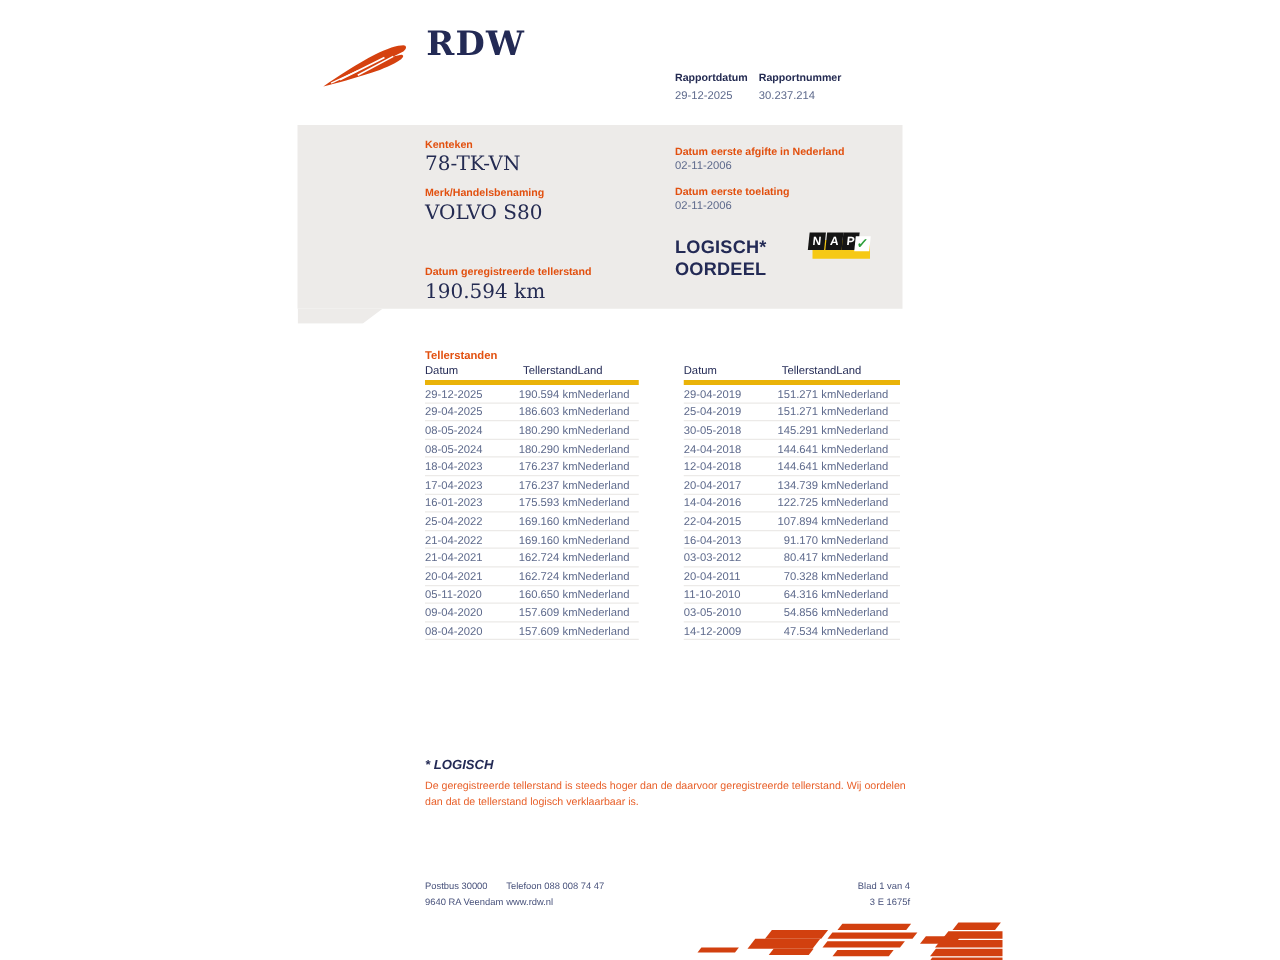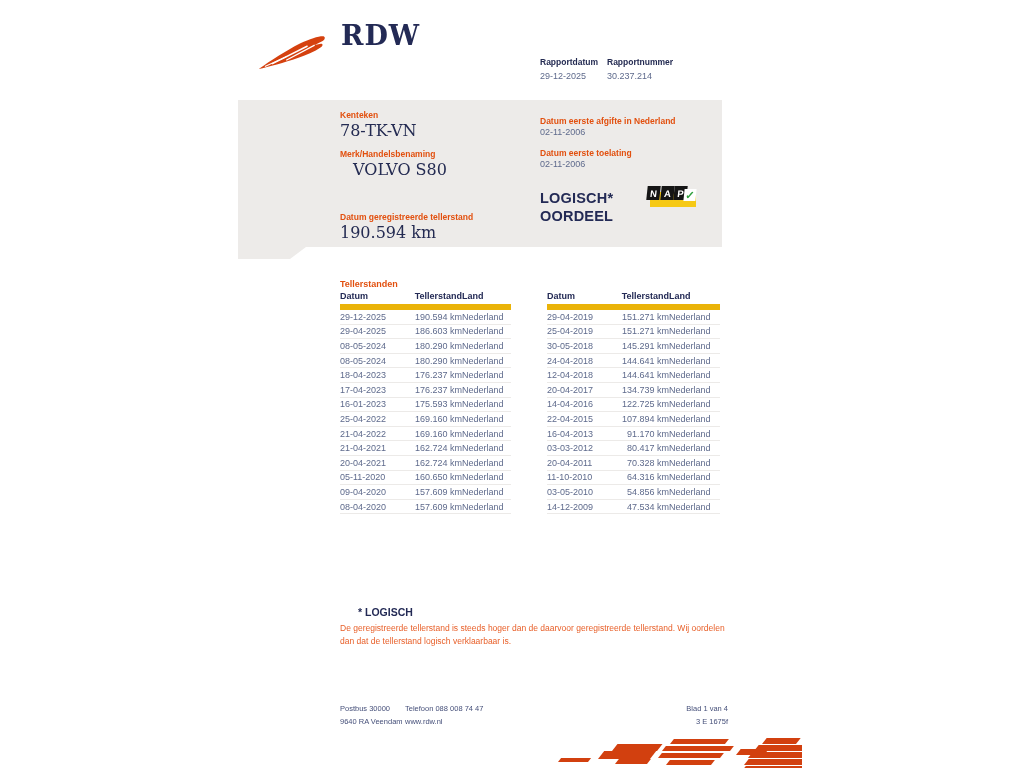--- a/index.html
+++ b/index.html
@@ -45,28 +45,28 @@
     display:flex; align-items:center; justify-content:center; }
   .nap .b0{left:0;} .nap .b1{left:13.5px;} .nap .b2{left:27px;}
   .nap .nap-check { position:absolute; left:37px; top:3px; width:12px; height:12px; background:#fff;
     transform:skewX(-6deg); color:#2FA03C; font-size:11px; font-weight:bold; line-height:12px; text-align:center; }
 
   
   .section-title { position:absolute; left:340px; top:279px; font-size:9px; font-weight:bold; color:#E2500F; }
   .mtable { position:absolute; top:291px; font-size:9px; }
   .mtable.t-left { left:340px; width:171px; }
   .mtable.t-right { left:547px; width:173px; }
-  .thead { display:flex; font-weight:bold; color:#232A55; border-bottom:6px solid #eab308; padding-bottom:3px; }
+  .thead { display:flex; font-weight:normal; color:#232A55; border-bottom:4px solid #eab308; padding-bottom:3px; }
   .trow { display:flex; height:14.6px; align-items:center; border-bottom:1px solid #ECEAE8; color:#5E6A8C; }
   .c0 { flex:0 0 64px; text-align:left; }
   .c1 { flex:0 0 58px; text-align:right; }
   .c2 { flex:1; text-align:left; }
 
   
-  .footnote-title { position:absolute; left:358px; top:606px; font-size:10.5px; font-weight:bold; color:#232A55; }
+  .footnote-title { position:absolute; left:340px; top:606px; font-size:10.5px; font-weight:bold; color:#232A55;font-style:italic; }
   .footnote-text { position:absolute; left:340px; top:622px; width:392px; font-size:8.5px;
     line-height:13px; color:#E8602A; }
 
   
   .footer-block { position:absolute; top:702px; font-size:7.5px; color:#46507A; line-height:13px; }
   .fb-address { left:340px; }
   .fb-contact { left:405px; }
   .fb-right { right:296px; text-align:right; }
 
   .stripes { position:absolute; left:540px; top:736px; width:262px; height:32px; }
@@ -93,21 +93,21 @@
     <div class="val">30.237.214</div>
   </div>
 
   <div class="panel"></div>
   <div class="panel-tab"></div>
 
   <div class="field-label" style="left:340px; top:110px;">Kenteken</div>
   <div class="field-value-big" style="left:340px; top:121px;">78-TK-VN</div>
 
   <div class="field-label" style="left:340px; top:149px;">Merk/Handelsbenaming</div>
-  <div class="field-value-big" style="left:340px; top:160px;margin-left:13px;">VOLVO S80</div>
+  <div class="field-value-big" style="left:340px; top:160px;">VOLVO S80</div>
 
   <div class="field-label" style="left:340px; top:212px;">Datum geregistreerde tellerstand</div>
   <div class="field-value-big" style="left:340px; top:223px;">190.594 km</div>
 
   <div class="field-label" style="left:540px; top:116px;">Datum eerste afgifte in Nederland</div>
   <div class="field-value-sm" style="left:540px; top:127px;">02-11-2006</div>
 
   <div class="field-label" style="left:540px; top:148px;">Datum eerste toelating</div>
   <div class="field-value-sm" style="left:540px; top:159px;">02-11-2006</div>
 

